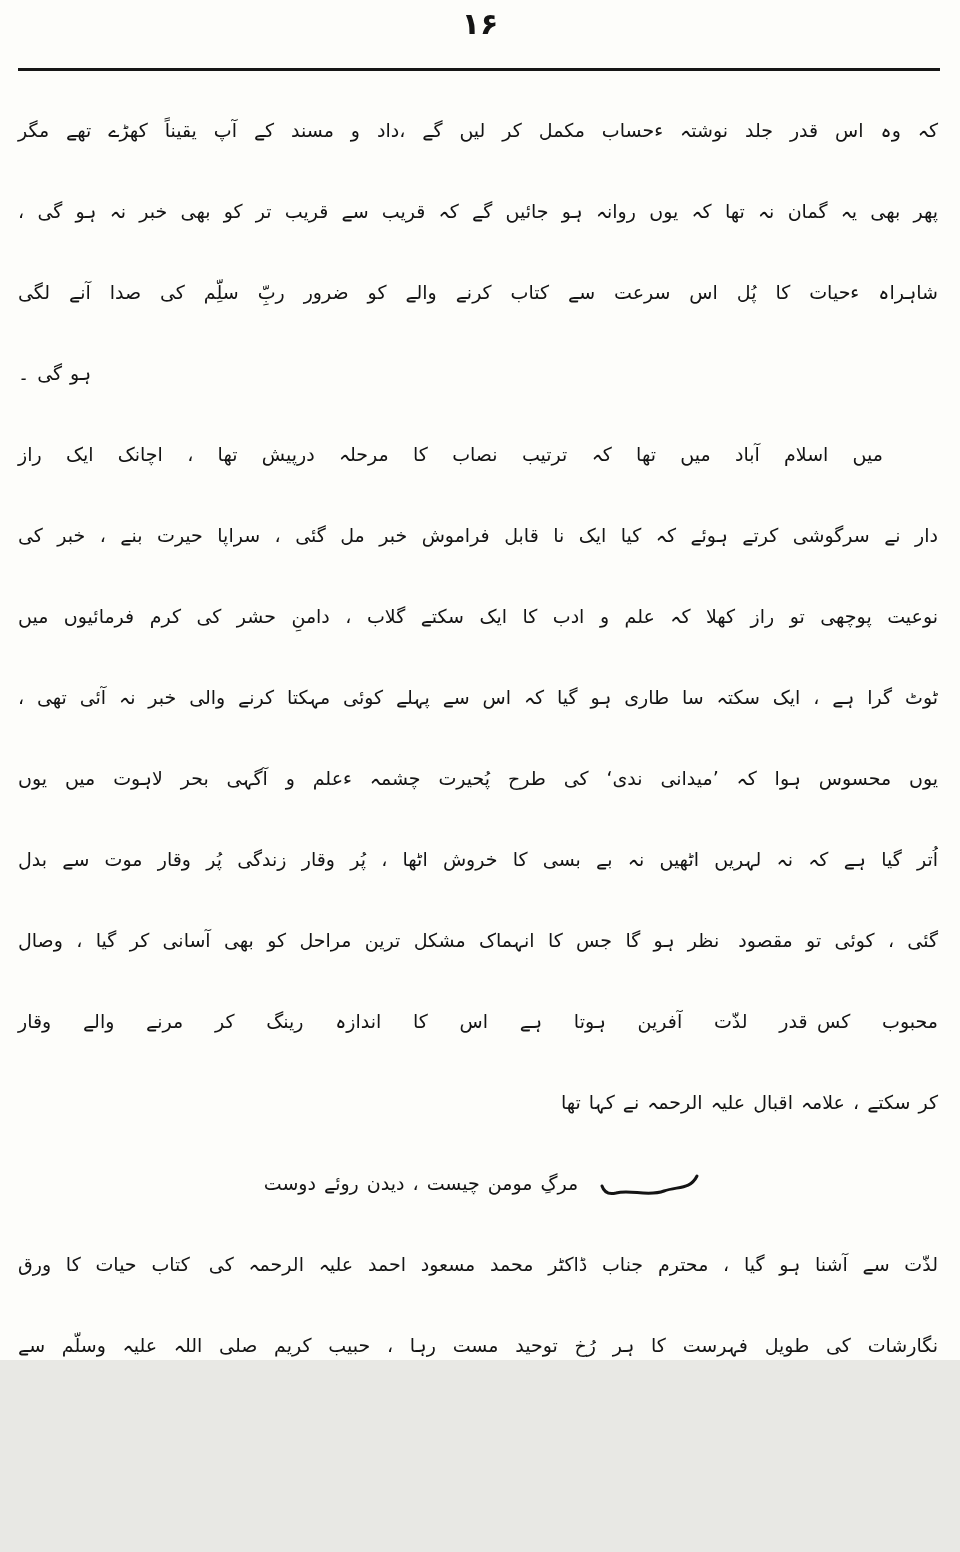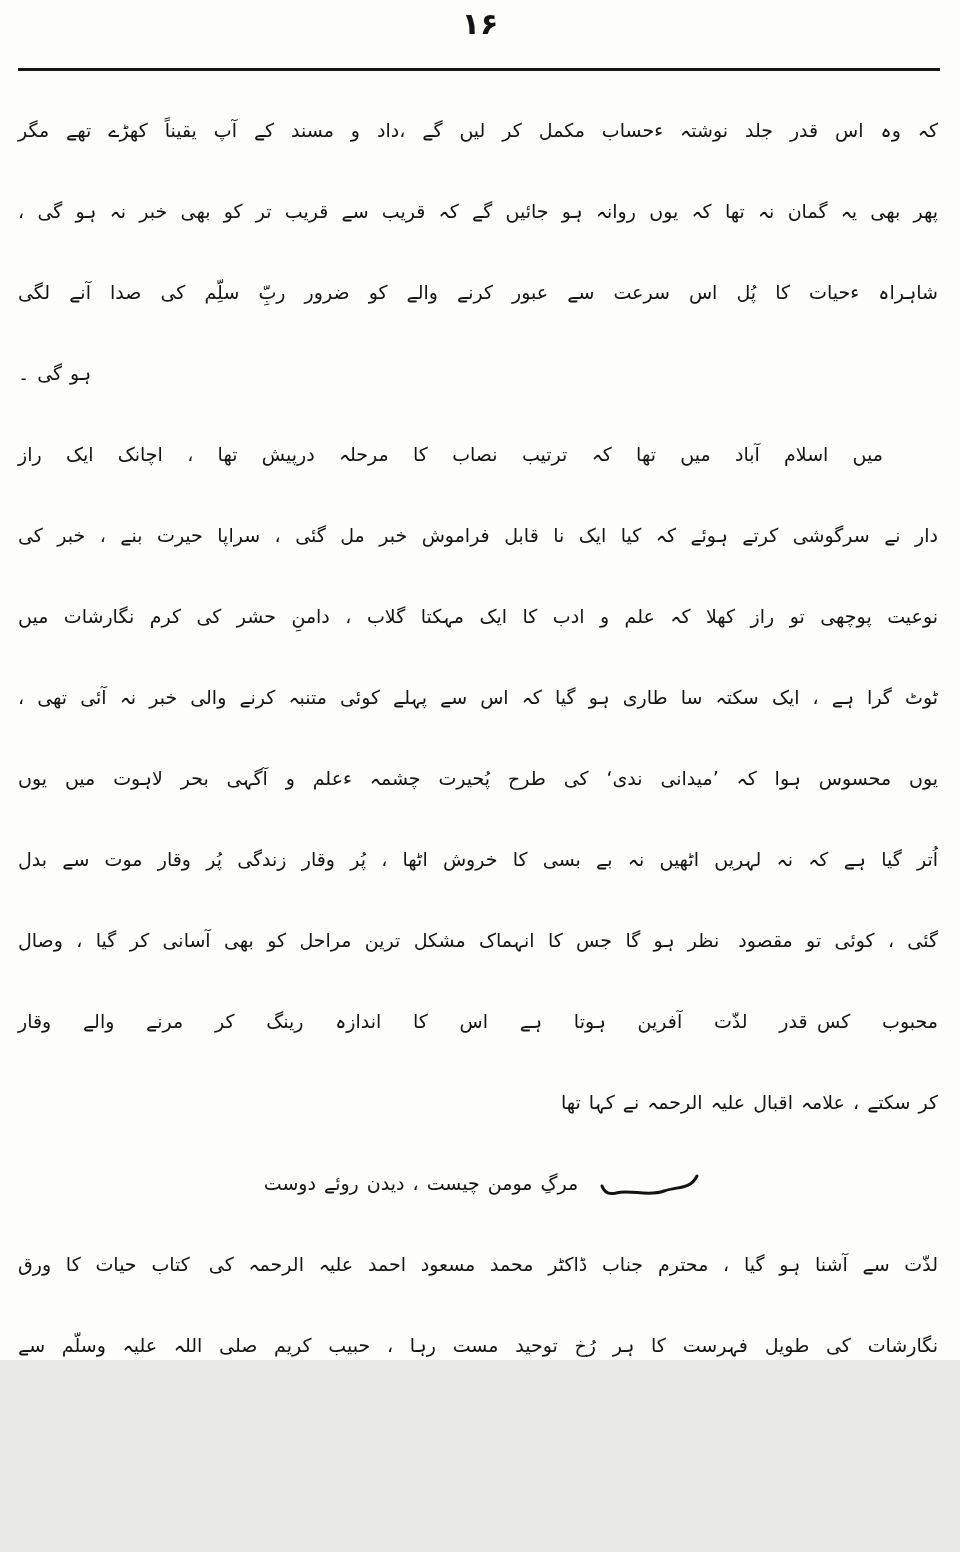--- a/index.html
+++ b/index.html
@@ -52,26 +52,26 @@
 
 <div class="sheet">
 
   <div class="page-number">۱۶</div>
 
   <div class="header-rule"></div>
 
   <div class="body-text">
     <div class="line justify">کہ وہ اس قدر جلد نوشتہ ءحساب مکمل کر لیں گے ،داد و مسند کے آپ یقیناً کھڑے تھے مگر</div>
     <div class="line justify">پھر بھی یہ گمان نہ تھا کہ یوں روانہ ہو جائیں گے کہ قریب سے قریب تر کو بھی خبر نہ ہو گی ،</div>
-    <div class="line justify">شاہراہ ءحیات کا پُل اس سرعت سے عبور کرنے والے کو ضرور ربِّ سلِّم کی صدا آنے لگی</div>
+    <div class="line justify">شاہراہ ءحیات کا پُل اس سرعت سے کتاب کرنے والے کو ضرور ربِّ سلِّم کی صدا آنے لگی</div>
     <div class="line last-left">ہو گی ۔</div>
     <div class="line justify indent-a">میں اسلام آباد میں تھا کہ ترتیب نصاب کا مرحلہ درپیش تھا ، اچانک ایک راز</div>
     <div class="line justify">دار نے سرگوشی کرتے ہوئے کہ کیا ایک نا قابل فراموش خبر مل گئی ، سراپا حیرت بنے ، خبر کی</div>
-    <div class="line justify">نوعیت پوچھی تو راز کھلا کہ علم و ادب کا ایک مہکتا گلاب ، دامنِ حشر کی کرم نگارشات میں</div>
-    <div class="line justify">ٹوٹ گرا ہے ، ایک سکتہ سا طاری ہو گیا کہ اس سے پہلے کوئی متنبہ کرنے والی خبر نہ آئی تھی ،</div>
+    <div class="line justify">نوعیت پوچھی تو راز کھلا کہ علم و ادب کا ایک سکتے گلاب ، دامنِ حشر کی کرم فرمائیوں میں</div>
+    <div class="line justify">ٹوٹ گرا ہے ، ایک سکتہ سا طاری ہو گیا کہ اس سے پہلے کوئی مہکتا کرنے والی خبر نہ آئی تھی ،</div>
     <div class="line justify">یوں محسوس ہوا کہ ’میدانی ندی‘ کی طرح پُحیرت چشمہ ءعلم و آگہی بحر لاہوت میں یوں</div>
     <div class="line justify">اُتر گیا ہے کہ نہ لہریں اٹھیں نہ بے بسی کا خروش اٹھا ، پُر وقار زندگی پُر وقار موت سے بدل</div>
     <div class="line justify">گئی ، کوئی تو مقصود نظر ہو گا جس کا انہماک مشکل ترین مراحل کو بھی آسانی کر گیا ، وصال</div>
     <div class="line justify">محبوب کس قدر لذّت آفرین ہوتا ہے اس کا اندازہ رینگ کر مرنے والے وقار</div>
     <div class="line last-right">کر سکتے ، علامہ اقبال علیہ الرحمہ نے کہا تھا</div>
 
     <div class="line verse">
       <svg class="swash" width="100" height="34" viewBox="0 0 100 34">
         <path d="M97 8 C90 22 78 18 64 23 C48 29 30 21 16 25 C8 27 4 24 2 18" fill="none" stroke="#141414" stroke-width="3" stroke-linecap="round"></path>
       </svg>

